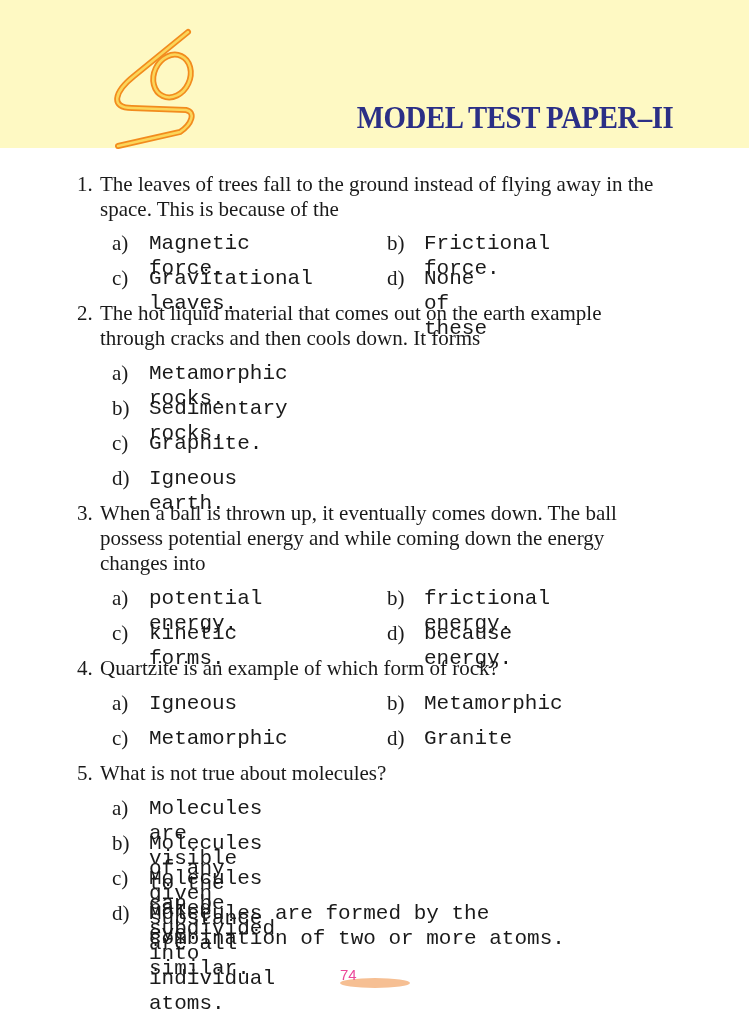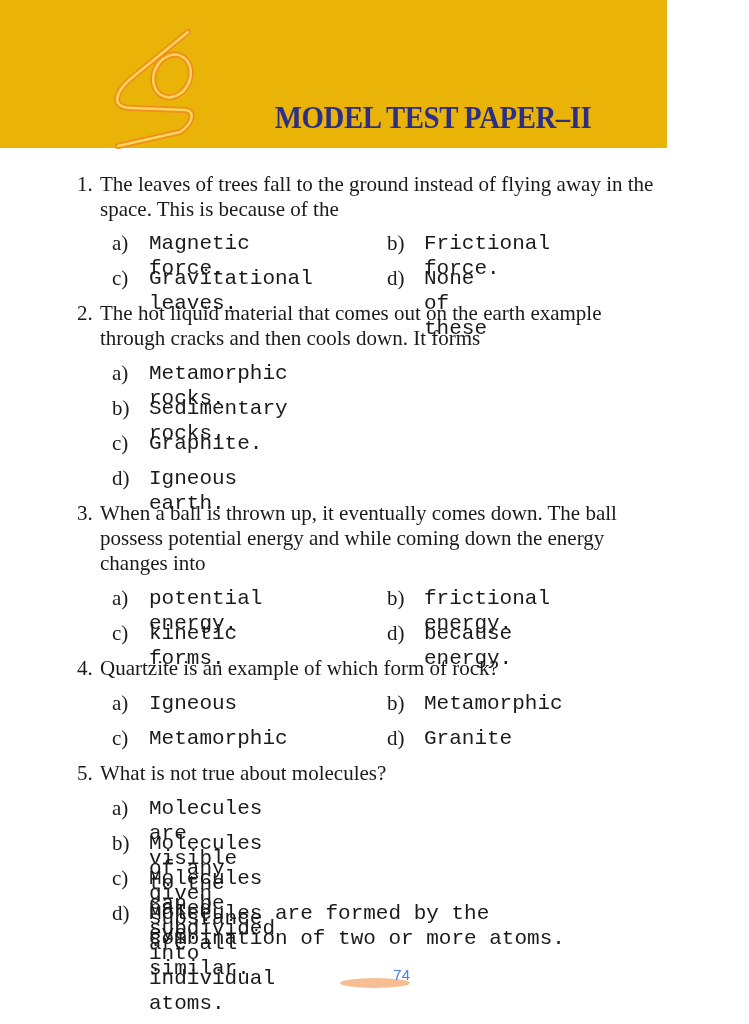--- a/index.html
+++ b/index.html
@@ -1,22 +1,22 @@
 <!DOCTYPE html>
 <html><head>
 <meta charset="utf-8">
 <style>
   html, body { margin: 0; padding: 0; }
   body {
     width: 749px; height: 1024px; background: #ffffff; position: relative; overflow: hidden;
     font-family: "Liberation Serif", "DejaVu Serif", serif; color: #1a1a1a;
   }
   .header {
-    position: absolute; left: 0; top: 0; width: 667px; height: 148px;
-    background: #eab308;
+    position: absolute; left: 0; top: 0; width: 749px; height: 148px;
+    background: #fef9c3;
   }
   .logo { position: absolute; left: 104px; top: 28px; width: 110px; height: 122px; }
   .title {
     position: absolute; right: 76px; top: 100px;
     font-family: "Liberation Serif", "DejaVu Serif", serif;
     font-weight: bold; font-size: 31px; color: #2b2f86; letter-spacing: -0.5px;
     transform: scaleX(0.93); transform-origin: right center;
   }
   .content { position: absolute; left: 0; top: 0; width: 749px; }
   .q { position: absolute; left: 0; width: 749px; font-size: 21px; line-height: 25px; }
@@ -24,22 +24,22 @@
   .q-text { position: absolute; left: 100px; width: 560px; }
   .opt { position: absolute; font-size: 21px; line-height: 25px; white-space: nowrap; }
   .opt .lbl { position: absolute; left: 0; }
   .opt .txt { position: absolute; left: 37px; white-space: normal; font-family: Liberation Mono, monospace; }
   .page-num-wrap { position: absolute; left: 340px; top: 966px; width: 70px; height: 24px; }
   .page-oval {
     position: absolute; left: 0; top: 12px; width: 70px; height: 10px;
     border-radius: 50%; background: #f6bf93;
   }
   .page-num {
-    position: absolute; left: 0; top: 0; width: 70px; text-align: right;
-    font-family: "Liberation Sans", "DejaVu Sans", sans-serif; font-size: 15px; color: #3b82f6;
+    position: absolute; left: 0; top: 0; width: 70px; text-align: left;
+    font-family: "Liberation Sans", "DejaVu Sans", sans-serif; font-size: 15px; color: #ec4899;
   }
 </style>
 </head>
 <body>
 
 <div class="header">
   <svg class="logo" viewBox="0 0 110 122">
     <defs>
       <linearGradient id="g1" x1="0" y1="0" x2="1" y2="1">
         <stop offset="0" stop-color="#f7b733"></stop>

